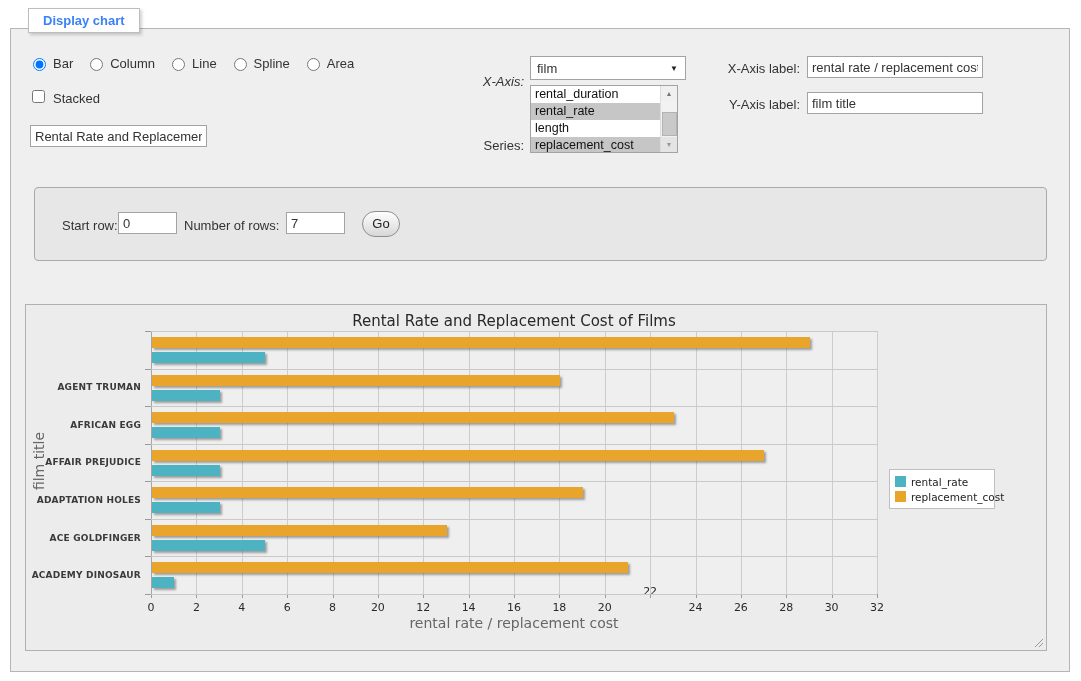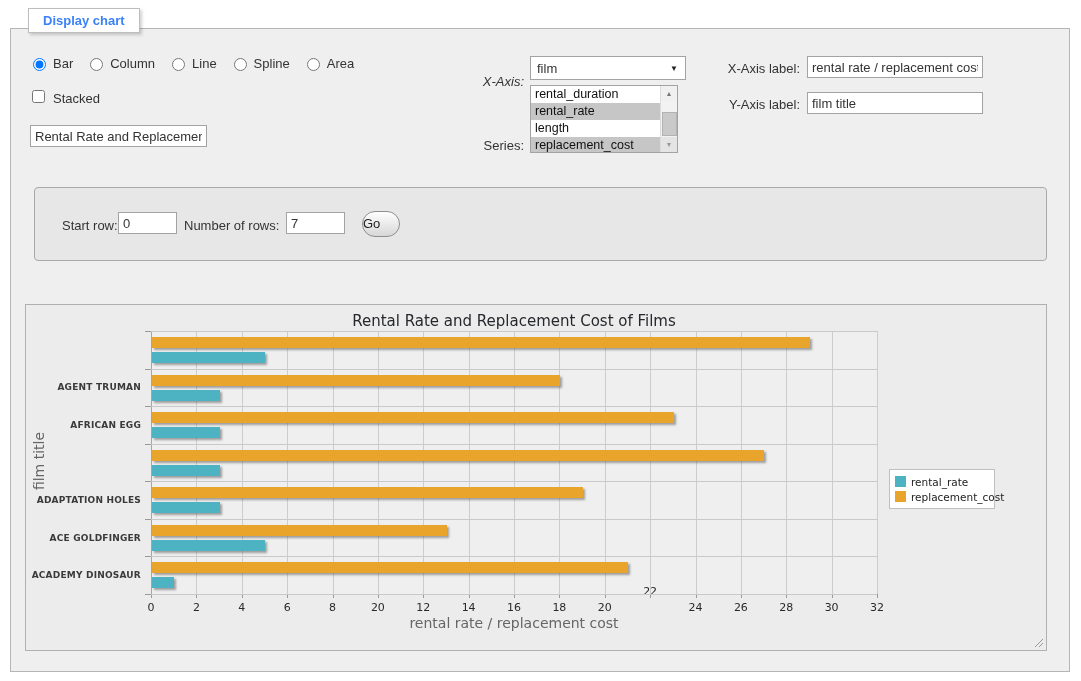--- a/index.html
+++ b/index.html
@@ -39,21 +39,21 @@
   .sb-btn.up{top:0;}
   .sb-btn.down{bottom:0;background:#e4e4e4;color:#999;}
   .sb-thumb{position:absolute;left:1px;top:26px;width:13px;height:22px;
             background:#c9c9c9;border:1px solid #b3b3b3;}
   
   .rows-panel{left:34px;top:187px;width:1013px;height:74px;background:#e7e7e7;
               border:1px solid #a9a9a9;border-radius:4px;box-sizing:border-box;}
   .go-btn{left:362px;top:211px;width:38px;height:26px;border-radius:13px;
           border:1px solid #8e8e8e;background:linear-gradient(#fefefe,#d7d7d7);
           font-family:"Liberation Sans",sans-serif;font-size:13px;color:#222;
-          line-height:24px;box-sizing:border-box;cursor:default;}
+          text-align:center;line-height:24px;box-sizing:border-box;cursor:default;}
   
   .chart-panel{left:25px;top:304px;width:1022px;height:347px;background:#ececec;
                border:1px solid #b0b0b0;box-sizing:border-box;
                font-family:"DejaVu Sans",sans-serif;}
   .chart-title{position:absolute;left:125px;top:7px;width:726px;text-align:center;
                font-size:15px;color:#26282c;}
   .plot-bg{position:absolute;background:#efefef;}
   .x-axis-title{position:absolute;left:125px;top:310px;width:726px;text-align:center;
                 font-size:14px;color:#666;}
   .y-axis-title{position:absolute;left:13px;top:156px;white-space:nowrap;
@@ -228,20 +228,21 @@
     <div class="gridline" style="left: 125px; top: 289px; width: 726px; height: 1px; background: rgb(201, 201, 201);"></div>
     <div class="tickmark" style="left: 119px; top: 289px; width: 6px; height: 1px; background: rgb(153, 153, 153);"></div>
     <div class="bar" style="left: 126px; top: 32px; width: 657.711px; height: 11px; background: rgb(233, 164, 44);"></div>
     <div class="bar" style="left: 126px; top: 47px; width: 113.211px; height: 11px; background: rgb(77, 178, 194);"></div>
     <div class="cat-label" style="left: 0px; top: 63.5714px; width: 115px; height: 37.5714px;">AGENT TRUMAN</div>
     <div class="bar" style="left: 126px; top: 69.5714px; width: 408.148px; height: 11px; background: rgb(233, 164, 44);"></div>
     <div class="bar" style="left: 126px; top: 84.5714px; width: 67.8356px; height: 11px; background: rgb(77, 178, 194);"></div>
     <div class="cat-label" style="left: 0px; top: 101.143px; width: 115px; height: 37.5714px;">AFRICAN EGG</div>
     <div class="bar" style="left: 126px; top: 107.143px; width: 521.586px; height: 11px; background: rgb(233, 164, 44);"></div>
     <div class="bar" style="left: 126px; top: 122.143px; width: 67.8356px; height: 11px; background: rgb(77, 178, 194);"></div>
+    <div class="cat-label" style="left: 0px; top: 138.714px; width: 115px; height: 37.5714px;">AFFAIR PREJUDICE</div>
     <div class="bar" style="left: 126px; top: 144.714px; width: 612.336px; height: 11px; background: rgb(233, 164, 44);"></div>
     <div class="bar" style="left: 126px; top: 159.714px; width: 67.8356px; height: 11px; background: rgb(77, 178, 194);"></div>
     <div class="cat-label" style="left: 0px; top: 176.286px; width: 115px; height: 37.5714px;">ADAPTATION HOLES</div>
     <div class="bar" style="left: 126px; top: 182.286px; width: 430.836px; height: 11px; background: rgb(233, 164, 44);"></div>
     <div class="bar" style="left: 126px; top: 197.286px; width: 67.8356px; height: 11px; background: rgb(77, 178, 194);"></div>
     <div class="cat-label" style="left: 0px; top: 213.857px; width: 115px; height: 37.5714px;">ACE GOLDFINGER</div>
     <div class="bar" style="left: 126px; top: 219.857px; width: 294.711px; height: 11px; background: rgb(233, 164, 44);"></div>
     <div class="bar" style="left: 126px; top: 234.857px; width: 113.211px; height: 11px; background: rgb(77, 178, 194);"></div>
     <div class="cat-label" style="left: 0px; top: 251.429px; width: 115px; height: 37.5714px;">ACADEMY DINOSAUR</div>
     <div class="bar" style="left: 126px; top: 257.429px; width: 476.211px; height: 11px; background: rgb(233, 164, 44);"></div>

